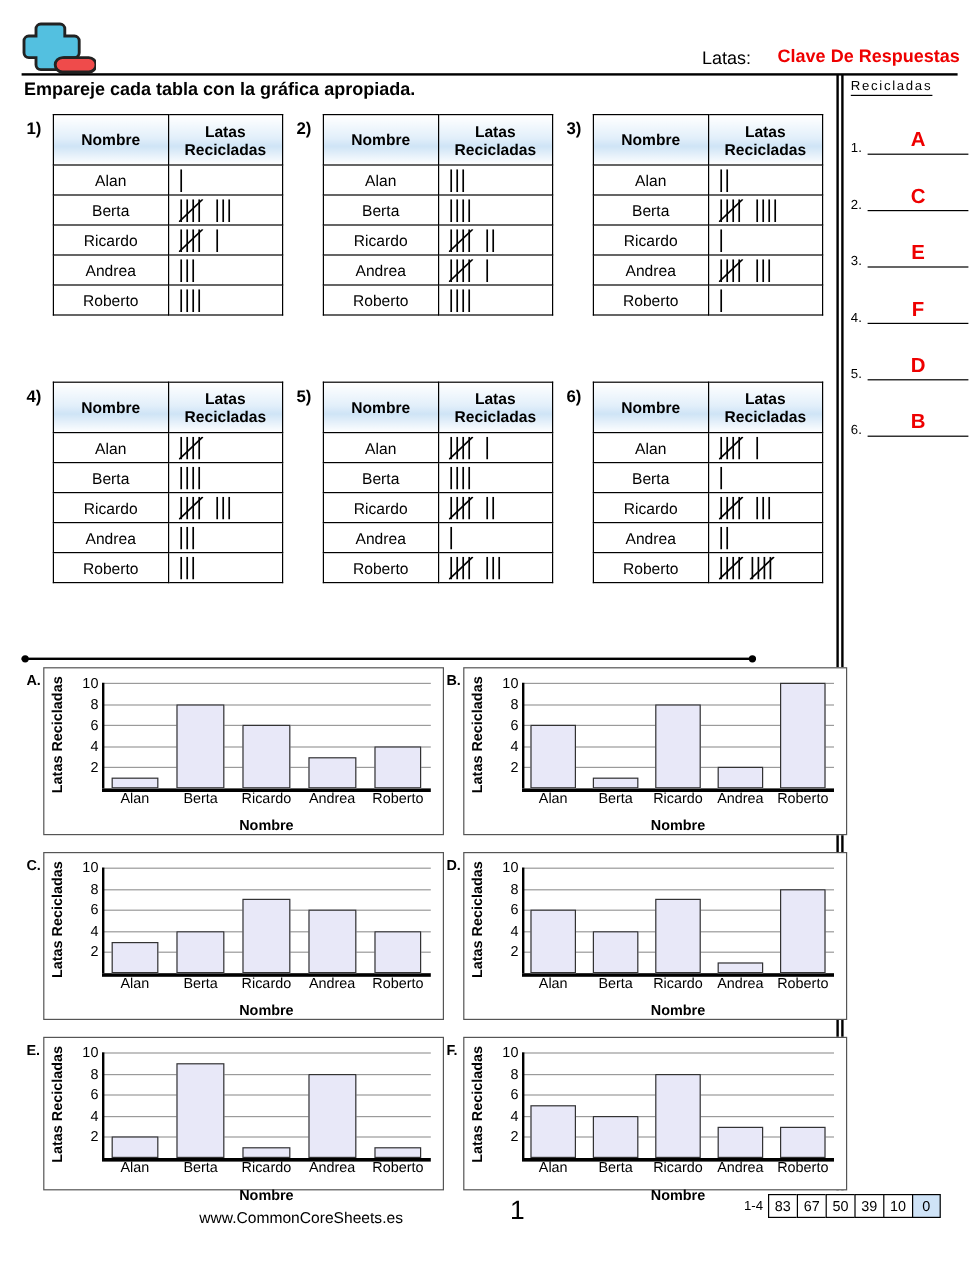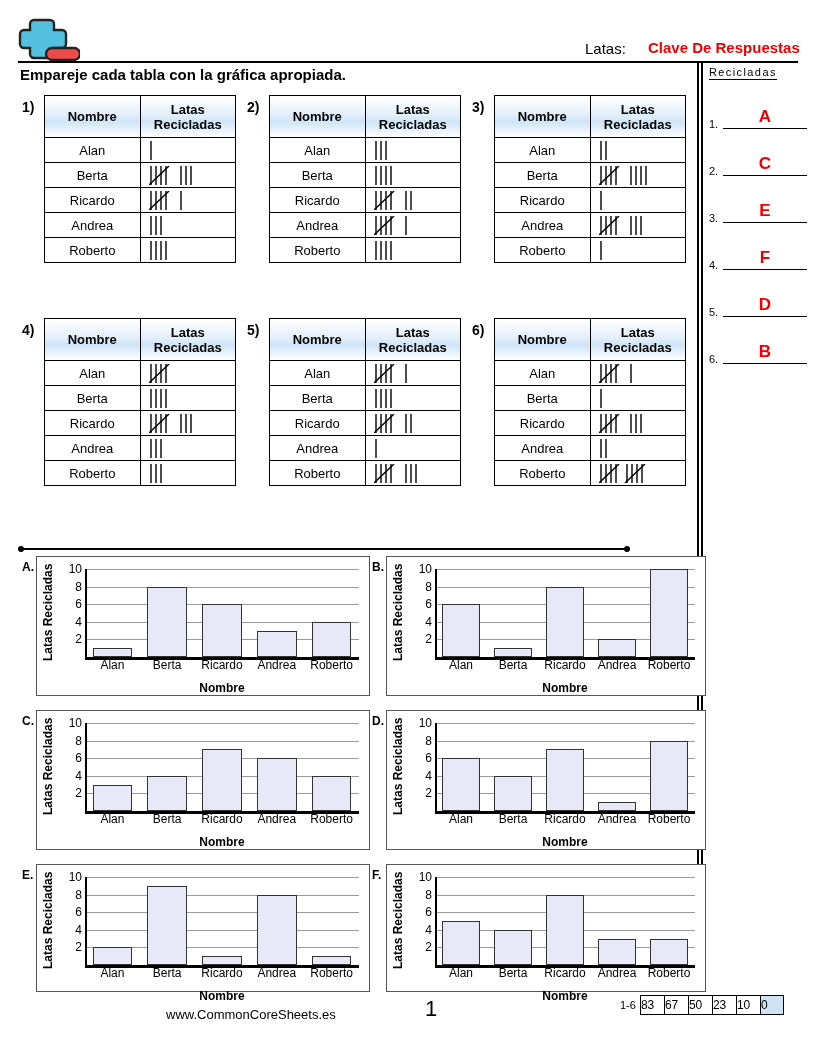--- a/index.html
+++ b/index.html
@@ -102,21 +102,21 @@
     width:130px; height:24px; background:#fff; border-radius:12px;
     display:flex; align-items:center; justify-content:center;
     font-size:17px; font-weight:bold; letter-spacing:-.3px;
   }
   #footer-url { position:absolute; left:166px; top:12px; font-size:13px; white-space:nowrap; }
   #page-num { position:absolute; left:425px; top:1px; font-size:22px; }
   #score-wrap { position:absolute; left:620px; top:0px; height:20px; display:flex; align-items:stretch; }
   #score-range { font-size:11px; margin-right:4px; line-height:20px; }
   .score-cell {
     width:24px; border:1px solid #000; border-right:none;
-    font-size:12px; line-height:18px; background:#fff;
+    font-size:12px; text-align:center; line-height:18px; background:#fff;
   }
   .score-cell:last-child { border-right:1px solid #000; background:#cfe3f7; }
 </style>
 </head>
 <body>
 
 <div id="header">
   <svg id="logo" viewBox="0 0 62 46">
     <path d="M16 4 H32 A4 4 0 0 1 36 8 V14 H44 A4 4 0 0 1 48 18 V28 A4 4 0 0 1 44 32 H36 V38 A4 4 0 0 1 32 42 H16 A4 4 0 0 1 12 38 V32 H6 A4 4 0 0 1 2 28 V18 A4 4 0 0 1 6 14 H12 V8 A4 4 0 0 1 16 4 Z" fill="#53c0e0" stroke="#222" stroke-width="2.4"></path>
     <rect x="28" y="32" width="34" height="12" rx="6" fill="#ef4b4b" stroke="#222" stroke-width="2.4"></rect>
@@ -792,23 +792,23 @@
         </div>
         <div class="xlabel" style="left: 48px; width: 260px; top: 124px;">Nombre</div>
       </div>
     </div>
   </div>
 
 <div id="footer">
   <div id="footer-url">www.CommonCoreSheets.es</div>
   <div id="page-num">1</div>
   <div id="score-wrap">
-    <div id="score-range">1-6</div>
+    <div id="score-range">1-4</div>
     <div id="score-cells" style="display:flex">
         <div class="score-cell">83</div>
         <div class="score-cell">67</div>
         <div class="score-cell">50</div>
-        <div class="score-cell">23</div>
+        <div class="score-cell">39</div>
         <div class="score-cell">10</div>
         <div class="score-cell">0</div>
       </div>
   </div>
 </div>
 
 </body></html>

